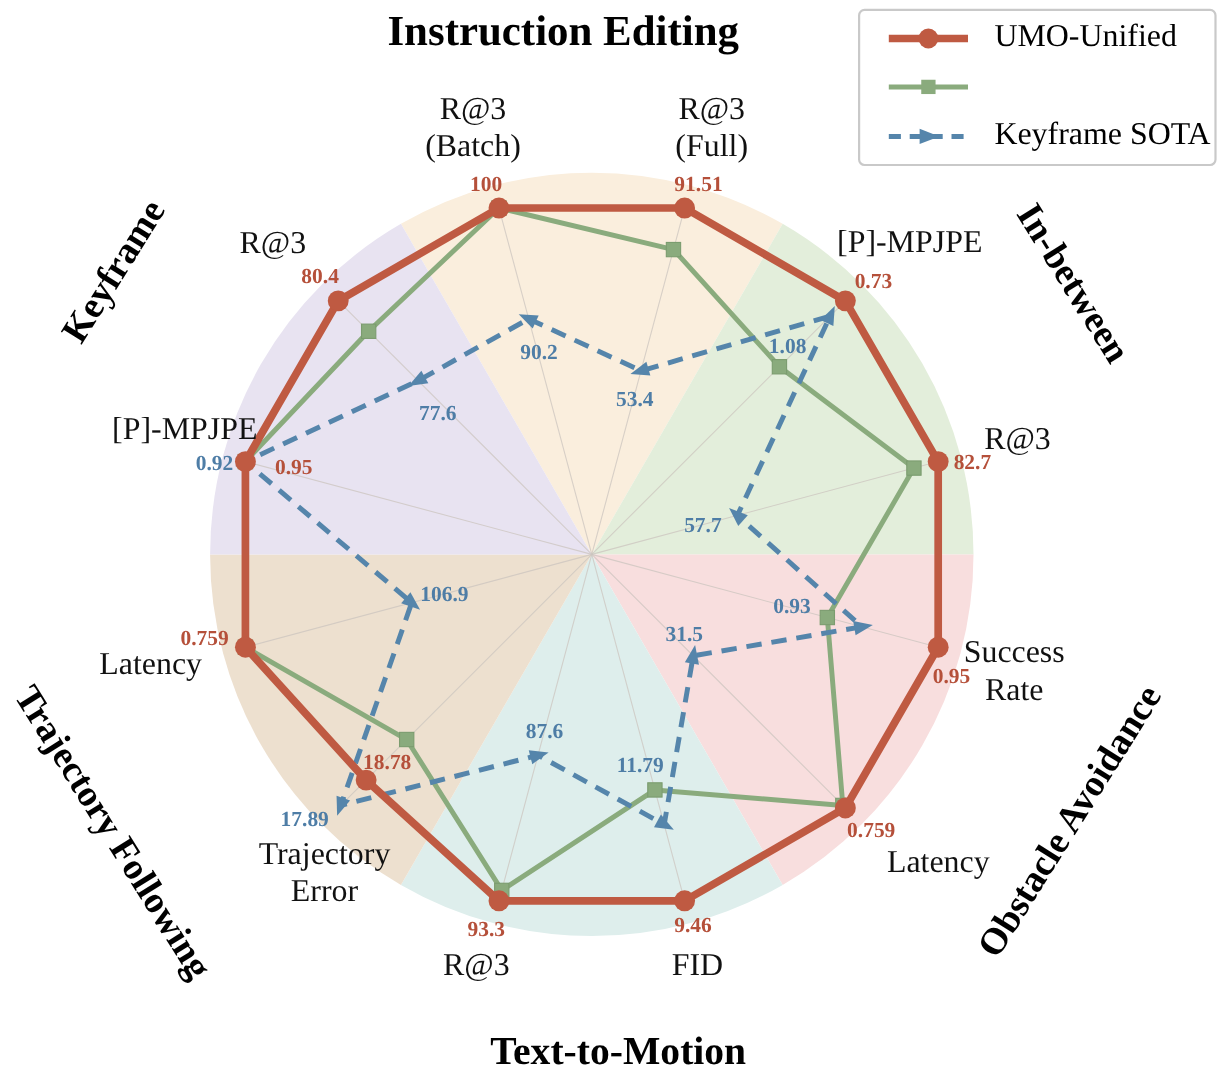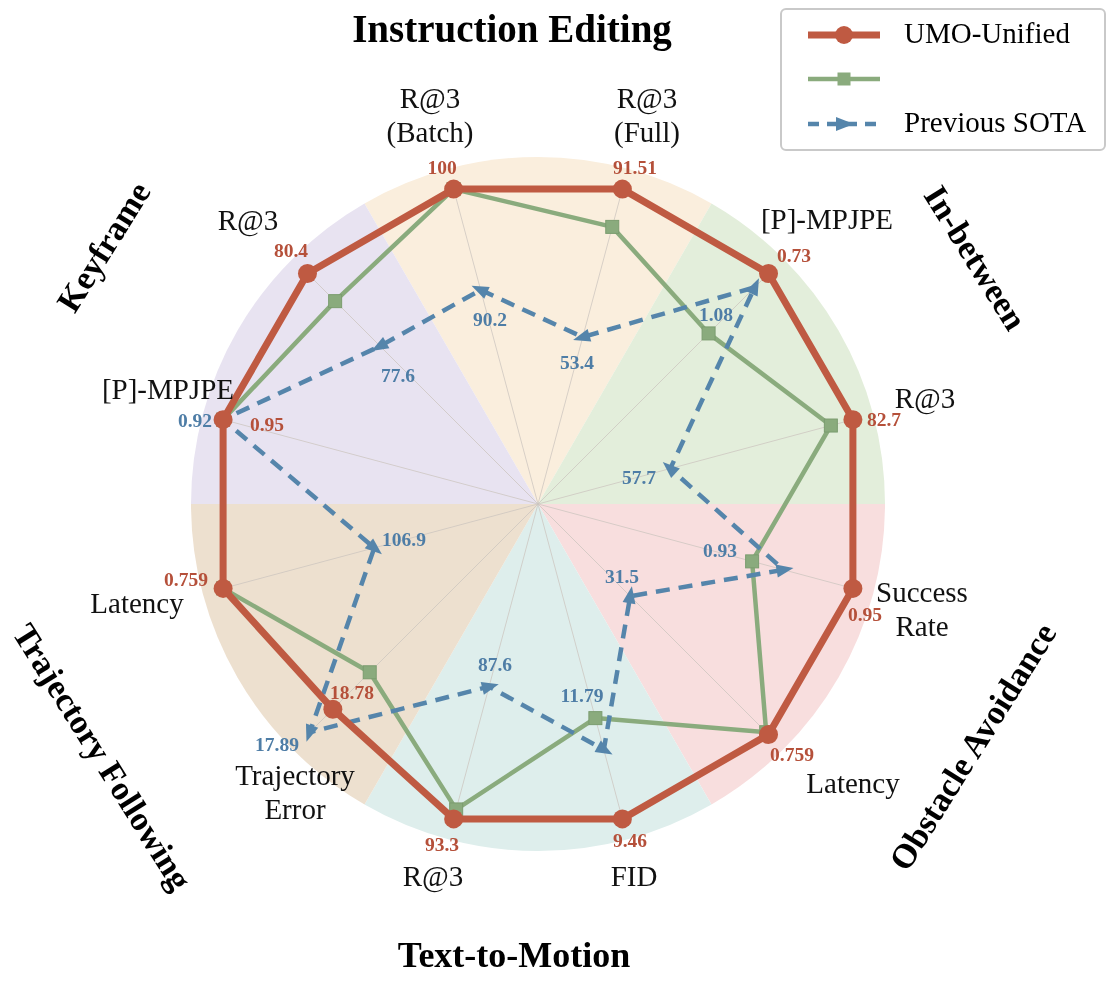--- a/index.html
+++ b/index.html
@@ -16,21 +16,21 @@
   .cat-label {
     position: absolute;
     font-weight: bold;
     color: #000;
     white-space: nowrap;
     transform: translate(-50%, -50%);
   }
   .cat-0 { left: 512px; top: 28px;  font-size: 39px; }
   .cat-1 { left: 975px; top: 258px; font-size: 34px; transform: translate(-50%,-50%) rotate(58deg); }
   .cat-2 { left: 973px; top: 747px; font-size: 34px; transform: translate(-50%,-50%) rotate(-58deg); }
-  .cat-3 { left: 514px; top: 955px; font-size: 36px; }
+  .cat-3 { left: 562px; top: 955px; font-size: 36px; }
   .cat-4 { left: 102px; top: 757px; font-size: 34px; transform: translate(-50%,-50%) rotate(58deg); }
   .cat-5 { left: 104px; top: 247px; font-size: 34px; transform: translate(-50%,-50%) rotate(-58deg); }
 
   .legend {
     position: absolute;
     left: 780px; top: 8px;
     width: 326px; height: 143px;
     box-sizing: border-box;
     background: #ffffff;
     border: 2px solid #c9c9c9;
@@ -172,17 +172,17 @@
       <svg class="sample" width="80" height="36">
         <line class="s-stroke" x1="4" y1="18" x2="76" y2="18" stroke-width="4.5" stroke="#8aab7d"></line>
         <rect class="s-fill" x="33.5" y="11.5" width="13" height="13" fill="#8aab7d"></rect>
       </svg>
     </div>
     <div class="legend-row">
       <svg class="sample" width="80" height="36">
         <line class="s-stroke" x1="4" y1="18" x2="76" y2="18" stroke-width="4.5" stroke-dasharray="11 8" stroke="#5585ab"></line>
         <polygon class="s-fill" points="50,18 32,11 32,25" fill="#5585ab"></polygon>
       </svg>
-      <span class="legend-text">Previous SOTA</span>
+      <span class="legend-text">Keyframe SOTA</span>
     </div>
   </div>
 
 </div>
 
 </body></html>

